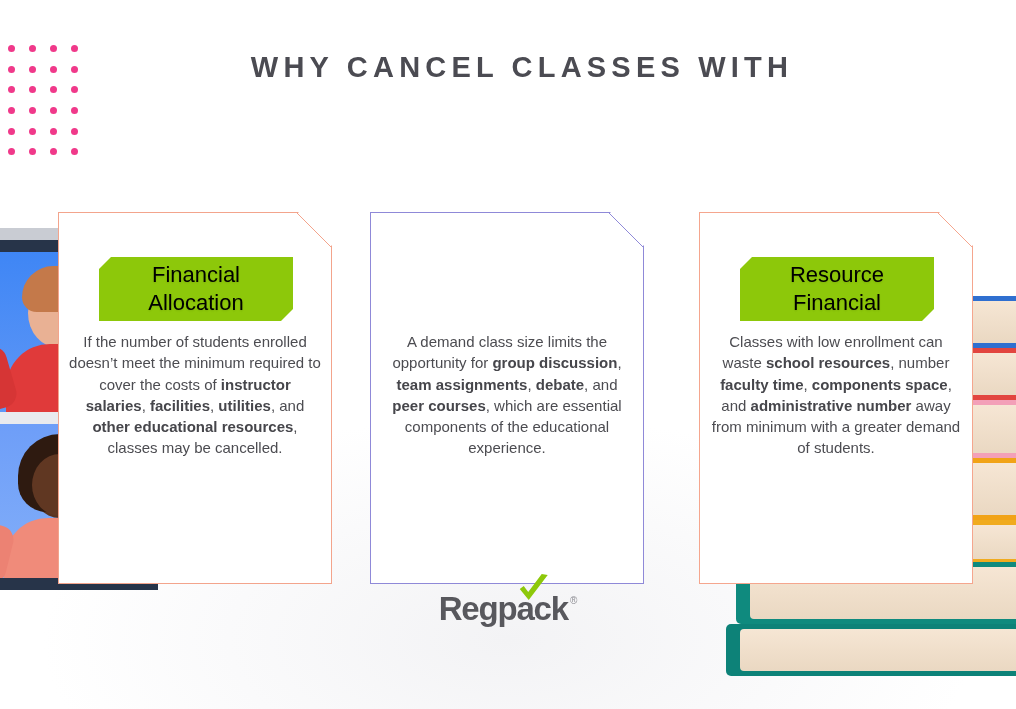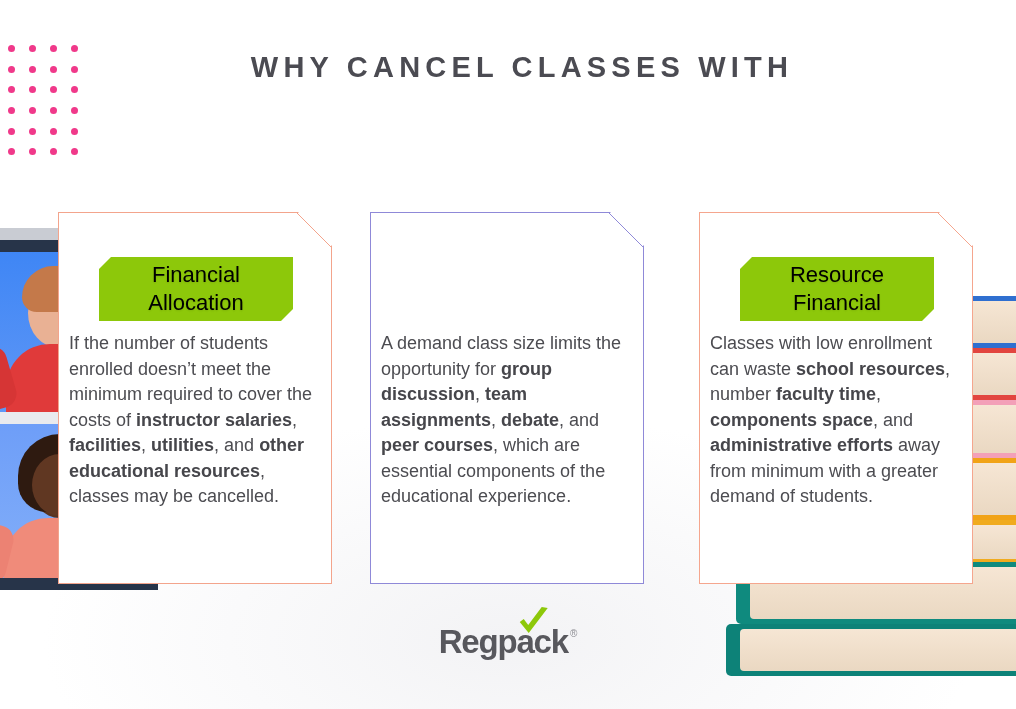--- a/index.html
+++ b/index.html
@@ -96,26 +96,26 @@
   .banner {
     position:absolute; left:40px; top:44px; width:194px; height:64px;
     background:#8dc80a;
     clip-path:polygon(12px 0, 100% 0, 100% calc(100% - 12px), calc(100% - 12px) 100%, 0 100%, 0 12px);
     display:flex; align-items:center; justify-content:center;
     color:#000000; font-size:22px; line-height:1.28; text-align:center;
     text-shadow:0 1px 2px rgba(0,0,0,.10);
   }
   .body-text {
     position:absolute; left:10px; right:10px; top:118px;
-    font-size:18px; line-height:1.42; color:#4c4c51;
+    text-align:center; font-size:15px; line-height:1.42; color:#4c4c51;
   }
   .body-text b { font-weight:bold; color:#46464b; }
 
   
-  .logo { position:absolute; left:50%; top:625px; transform:translateX(-50%);
+  .logo { position:absolute; left:50%; top:592px; transform:translateX(-50%);
           display:flex; align-items:center; }
   .logo .word { position:relative; font-size:33px; font-weight:bold; letter-spacing:-1.2px;
                 color:#58585d; line-height:1; }
   .logo .check { position:absolute; left:78px; top:-19px; width:34px; height:34px; }
   .logo .tm { font-size:10px; color:#8c8c92; margin:0 0 16px 2px; }
 </style>
 </head>
 <body>
 
 <div class="stage">
@@ -220,21 +220,21 @@
     <div class="body-text"><span>A demand class size limits the opportunity for </span><b>group discussion</b><span>, </span><b>team assignments</b><span>, </span><b>debate</b><span>, and </span><b>peer courses</b><span>, which are essential components of the educational experience.</span></div>
   </div>
 
   <div class="card c3">
     <div class="fold"></div>
     <div class="banner">
       <span>
         <span>Resource</span><br><span>Financial</span>
       </span>
     </div>
-    <div class="body-text"><span>Classes with low enrollment can waste </span><b>school resources</b><span>, number </span><b>faculty time</b><span>, </span><b>components space</b><span>, and </span><b>administrative efforts</b><span> away from minimum with a greater demand of students.</span></div>
+    <div class="body-text"><span>Classes with low enrollment can waste </span><b>school resources</b><span>, number </span><b>faculty time</b><span>, </span><b>components space</b><span>, and </span><b>administrative number</b><span> away from minimum with a greater demand of students.</span></div>
   </div>
 
   <div class="logo">
     <div class="word">Regpack</div>
     <svg class="check" viewBox="0 0 34 34">
       <path d="M3 16 L12 27 L31 2 L25 1 L11.5 19 L7 13 Z" fill="#8dc80a"></path>
     </svg>
     <div class="tm">®</div>
   </div>
 

